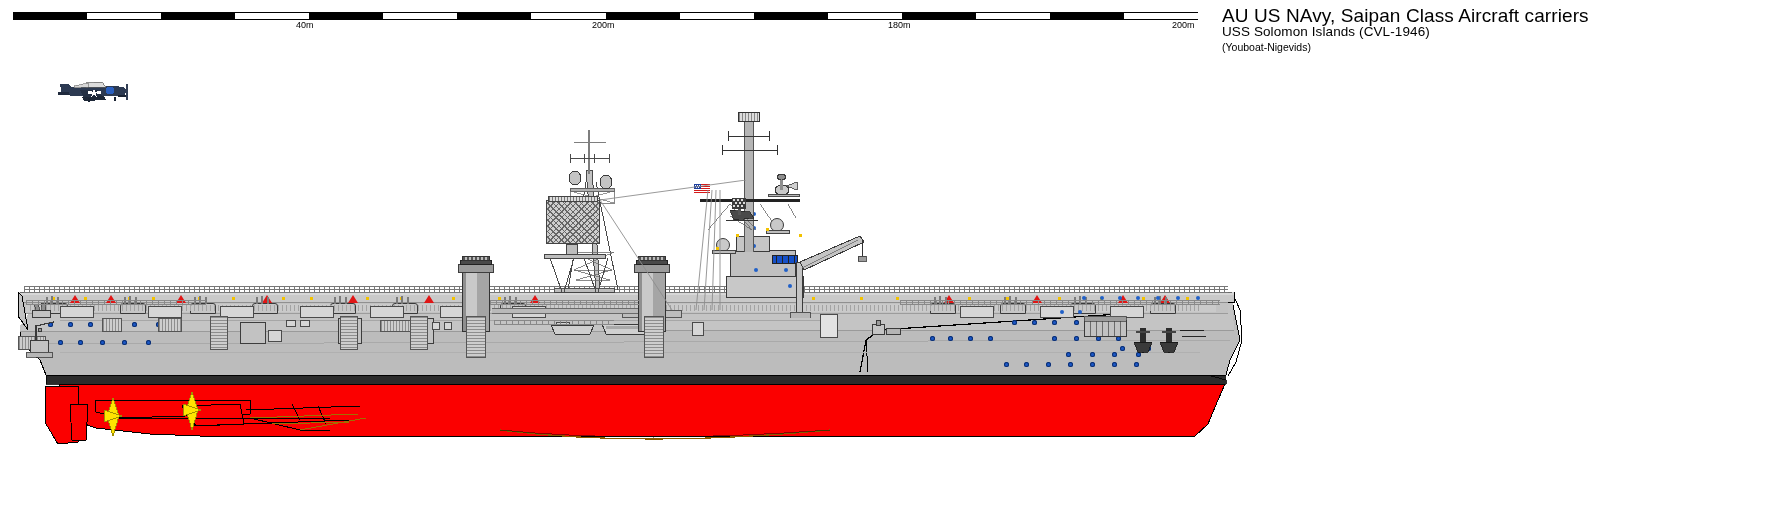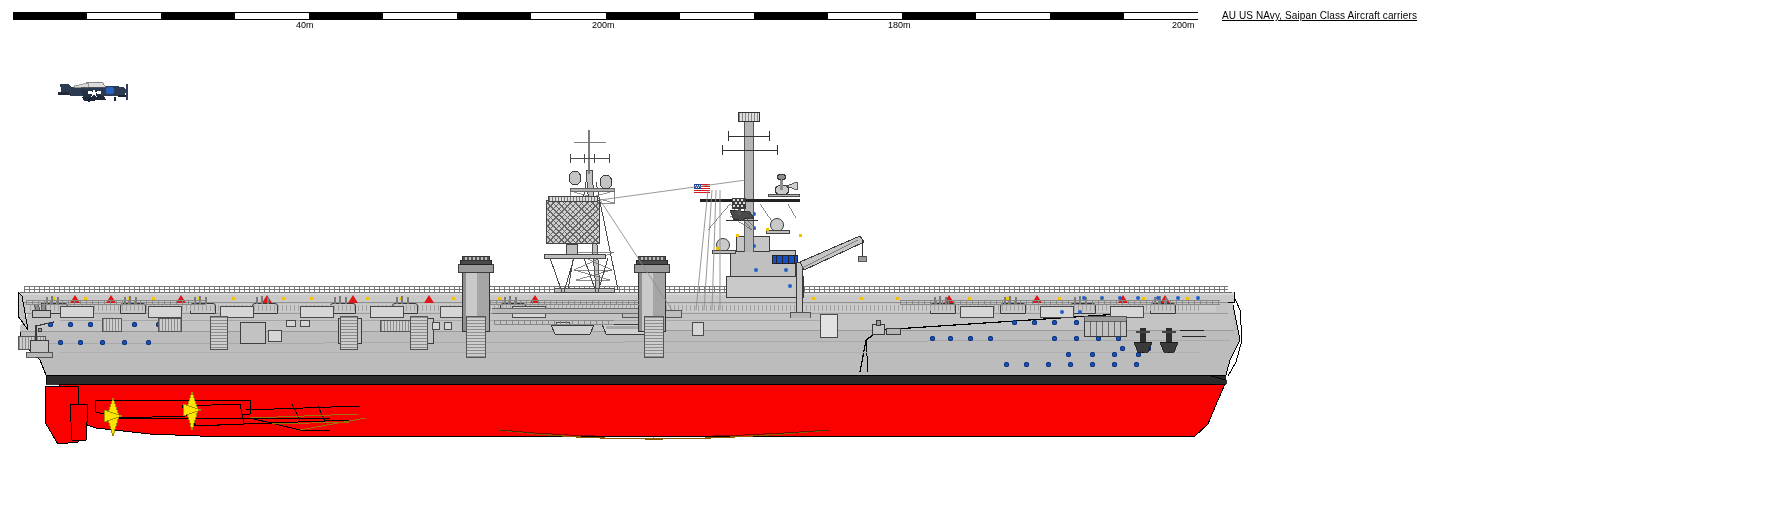--- a/index.html
+++ b/index.html
@@ -8,21 +8,21 @@
 
   
   #scalebar{position:absolute;left:13px;top:12px;width:1185px;height:8px;}
   #scalebar .seg{position:absolute;top:0;height:8px;box-sizing:border-box;}
   #scalebar .seg.black{background:#000000;}
   #scalebar .seg.white{background:#ffffff;border-top:1px solid #000;border-bottom:1px solid #000;}
   .sb-label{position:absolute;font-size:9px;color:#000;line-height:10px;white-space:nowrap;}
 
   
   #titleblock{position:absolute;left:1222px;top:8px;width:400px;color:#000;}
-  #titleblock .t1{font-size:10px;line-height:16px;letter-spacing:.1px;white-space:nowrap;text-decoration:underline;}
+  #titleblock .t1{font-size:19px;line-height:16px;letter-spacing:.1px;white-space:nowrap;}
   #titleblock .t2{font-size:13.5px;line-height:16px;letter-spacing:.1px;white-space:nowrap;}
   #titleblock .t3{font-size:10.5px;line-height:15px;white-space:nowrap;}
 
   
   #aircraft{position:absolute;left:58px;top:70px;width:76px;height:38px;}
 
   
   #ship{position:absolute;left:0;top:0;width:1768px;height:505px;}
 
   .pxl{position:absolute;}
@@ -90,20 +90,22 @@
     </div>
   <div id="sb-labels">
       <div class="sb-label" style="left: 296px; top: 20px;">40m</div>
       <div class="sb-label" style="left: 592px; top: 20px;">200m</div>
       <div class="sb-label" style="left: 888px; top: 20px;">180m</div>
       <div class="sb-label" style="left: 1172px; top: 20px;">200m</div>
     </div>
 
   <div id="titleblock">
     <div class="t1">AU US NAvy, Saipan Class Aircraft carriers</div>
+    <div class="t2">USS Solomon Islands (CVL-1946)</div>
+    <div class="t3">(Youboat-Nigevids)</div>
   </div>
 
   <div id="aircraft">
     <svg width="76" height="38" viewBox="0 0 76 38" shape-rendering="crispEdges">
 
       <path d="M2 14 L10 14 L14 18 L14 24 L4 24 Z" fill="#2c3a52"></path>
       <path d="M0 22 L12 22 L12 25 L0 25 Z" fill="#1f2a3d"></path>
 
       <path d="M10 17 L54 16 L62 18 L64 23 L56 26 L12 26 Z" fill="#2c3a52"></path>
 

